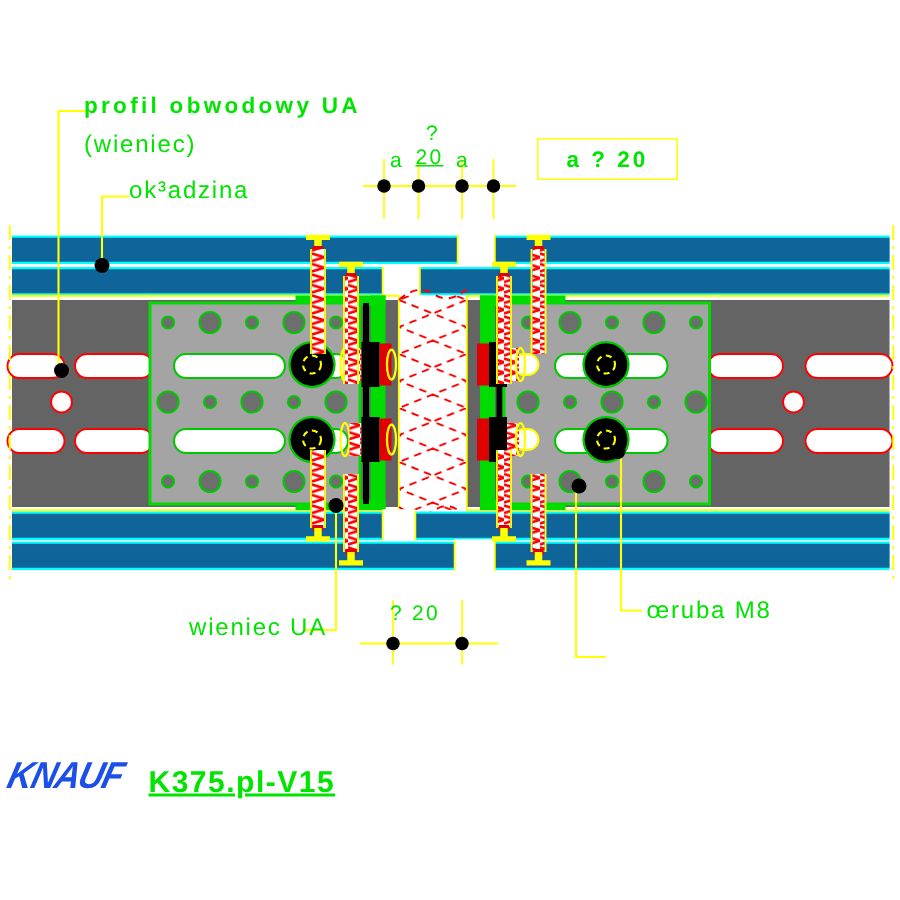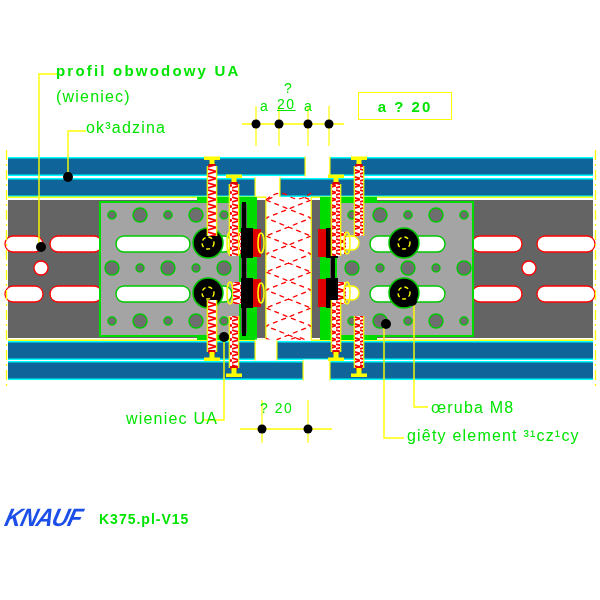--- a/index.html
+++ b/index.html
@@ -6,22 +6,22 @@
   #stage{position:relative;width:600px;height:600px;background:#ffffff;overflow:hidden;
          font-family:"Liberation Sans",sans-serif;padding-left:26px;}
   #cad{position:absolute;left:0;top:0;}
   .lbl{position:absolute;color:#00E400;white-space:nowrap;line-height:1.05;}
   .sm{font-size:16px;letter-spacing:1.2px;}
   .md{font-size:14px;letter-spacing:1.5px;}
   .hd{font-size:15px;letter-spacing:2.2px;font-weight:700;}
   .dimbox{position:absolute;left:358px;top:92px;width:92px;height:26px;
           border:1.5px solid #FFFF00;display:flex;align-items:center;justify-content:center;
           color:#00E400;font-size:15px;font-weight:700;letter-spacing:2px;text-align:center;}
-  .footer-code{position:absolute;left:99px;top:511px;font-size:14px;font-weight:700;
-          letter-spacing:1px;color:#00E400;}
+  .footer-code{position:absolute;left:99px;top:511px;font-size:20px;font-weight:700;
+          letter-spacing:1px;color:#00E400;text-decoration:underline;}
   .footer-title{position:absolute;left:242px;top:511px;font-size:14.5px;font-weight:700;
           letter-spacing:1px;color:#00E400;}
   .knauf{position:absolute;left:2px;top:503px;color:#1C4FE8;font-size:25px;font-weight:700;
          font-style:italic;letter-spacing:-1px;transform:skewX(-14deg) scaleX(.92);
          transform-origin:left bottom;}
 </style>
 </head>
 <body>
 
 <div id="stage">
@@ -341,18 +341,17 @@
 <div class="lbl md" style="left:277px;top:97px;text-decoration:underline;">20</div>
 <div class="lbl md" style="left:304px;top:99px;">a</div>
 
 <div class="dimbox">
   <span>a ? 20</span>
 </div>
 
 <div class="lbl sm" style="left:126px;top:411px;">wieniec UA</div>
 <div class="lbl md" style="left:260px;top:401px;">? 20</div>
 <div class="lbl sm" style="left:431px;top:400px;">œruba M8</div>
-<div class="lbl sm" style="left:407px;top:428px;">giêty element ³¹cz¹cy</div>
 
 <div class="knauf">KNAUF</div>
 <div class="footer-code">K375.pl-V15</div>
 
 </div>
 
 </body></html>

